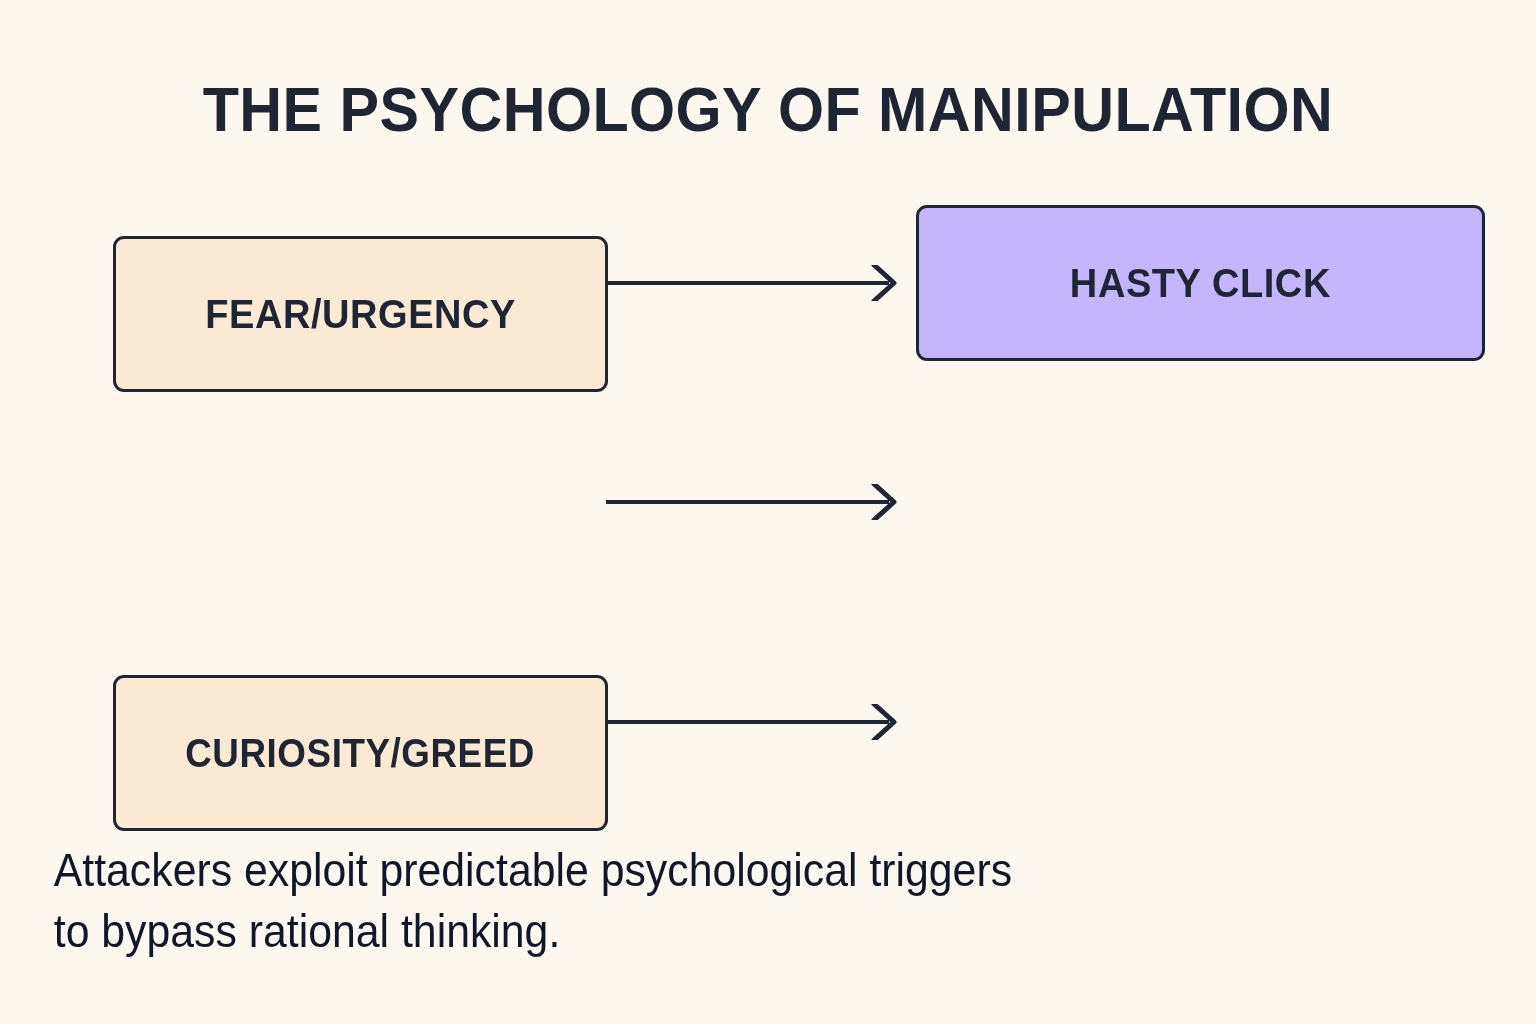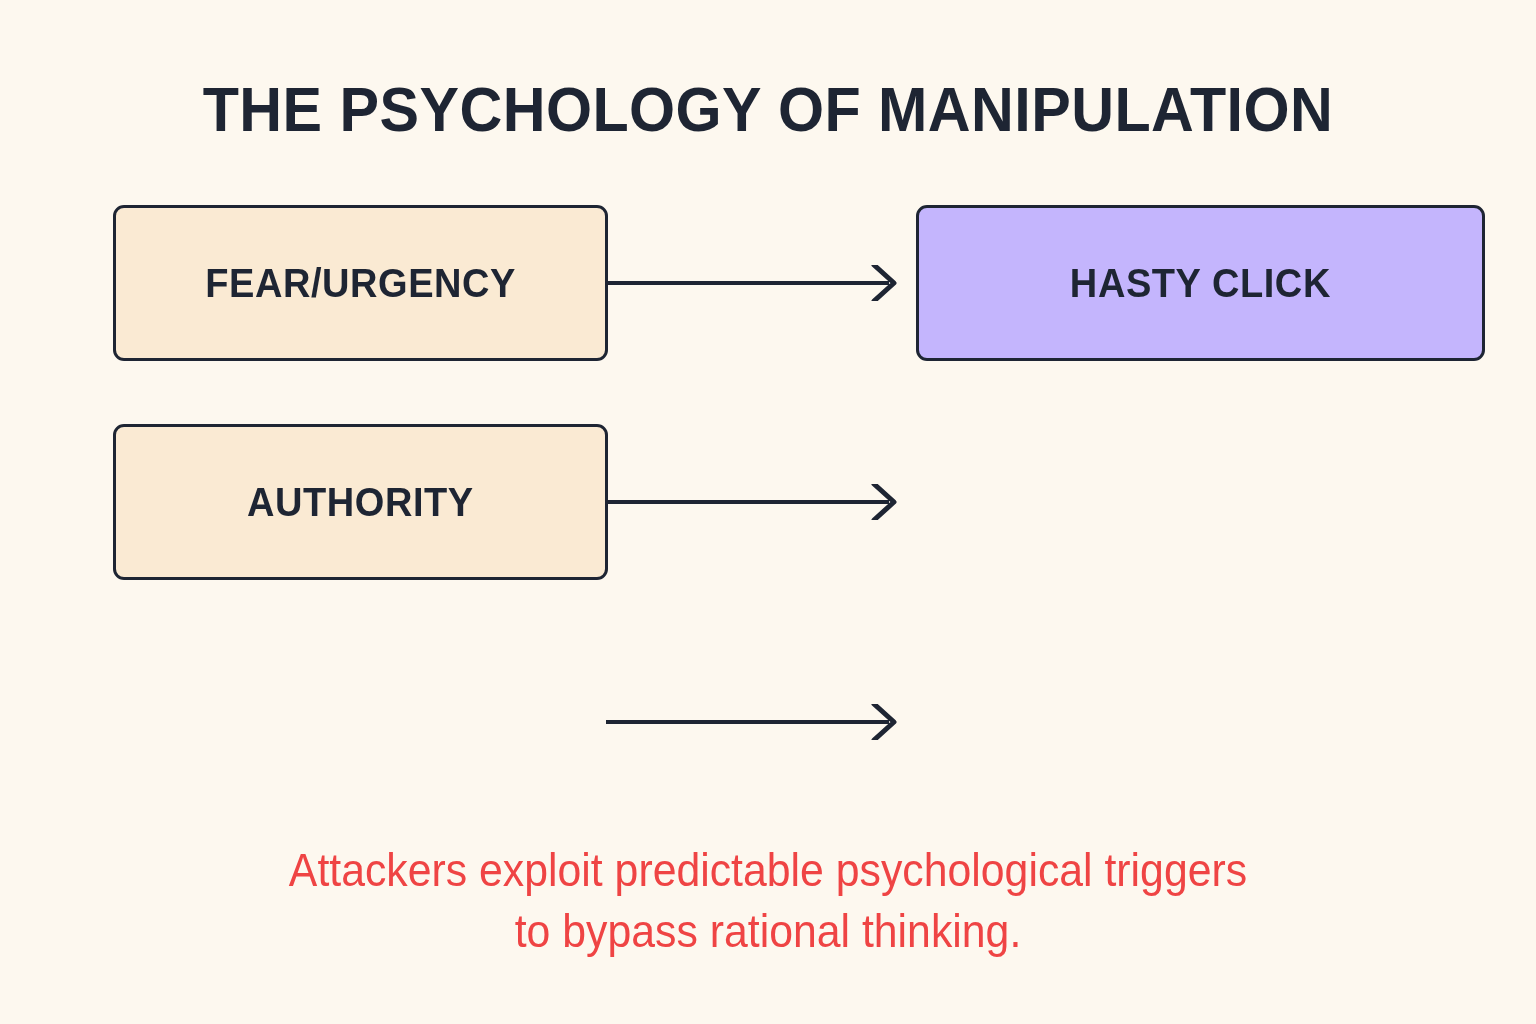--- a/index.html
+++ b/index.html
@@ -65,20 +65,21 @@
     letter-spacing: 0.6px;
     text-align: center;
     font-family: "Liberation Sans", sans-serif;
     line-height: 1;
     white-space: nowrap;
   }
   .node-trigger {
     left: 113px;
     width: 495px;
     background: #faead3;
+    margin-top: 31px;
   }
   .node-outcome {
     left: 916px;
     width: 569px;
     background: #c4b5fd;
   }
   .node-label {
     display: block;
     transform: scaleX(0.95);
   }
@@ -96,22 +97,22 @@
   .arrow svg {
     display: block;
   }
 
   
   #caption {
     position: absolute;
     left: 0;
     top: 840px;
     width: 1536px;
-    text-align: center;
-    color: #ef4444;
+    text-align: left;
+    color: #0f172a;
     font-size: 46px;
     font-weight: 400;
     line-height: 1.32;
     font-family: "Liberation Sans", sans-serif;
   }
   #caption .cap-line {
     display: block;
     transform: scaleX(0.93);
   }
 </style>
@@ -131,32 +132,32 @@
         <line x1="0" y1="18" x2="283" y2="18" stroke="#1e2533" stroke-width="4"></line>
         <polyline points="268,0 288,18 268,36" fill="none" stroke="#1e2533" stroke-width="5" stroke-linecap="round" stroke-linejoin="round"></polyline>
       </svg>
     </div>
     <div class="node node-outcome">
       <span class="node-label">HASTY CLICK</span>
     </div>
   </div>
 
   <div class="row row-2">
-    <div class="node node-trigger">
-      <span class="node-label">AUTHORITY</span>
-    </div>
     <div class="arrow">
       <svg width="300" height="36" viewBox="0 0 300 36" xmlns="http://www.w3.org/2000/svg">
         <line x1="0" y1="18" x2="283" y2="18" stroke="#1e2533" stroke-width="4"></line>
         <polyline points="268,0 288,18 268,36" fill="none" stroke="#1e2533" stroke-width="5" stroke-linecap="round" stroke-linejoin="round"></polyline>
       </svg>
     </div>
   </div>
 
   <div class="row row-3">
+    <div class="node node-trigger">
+      <span class="node-label long">CURIOSITY/GREED</span>
+    </div>
     <div class="arrow">
       <svg width="300" height="36" viewBox="0 0 300 36" xmlns="http://www.w3.org/2000/svg">
         <line x1="0" y1="18" x2="283" y2="18" stroke="#1e2533" stroke-width="4"></line>
         <polyline points="268,0 288,18 268,36" fill="none" stroke="#1e2533" stroke-width="5" stroke-linecap="round" stroke-linejoin="round"></polyline>
       </svg>
     </div>
   </div>
 
   <div id="caption">
     <span class="cap-line">Attackers exploit predictable psychological triggers</span>

